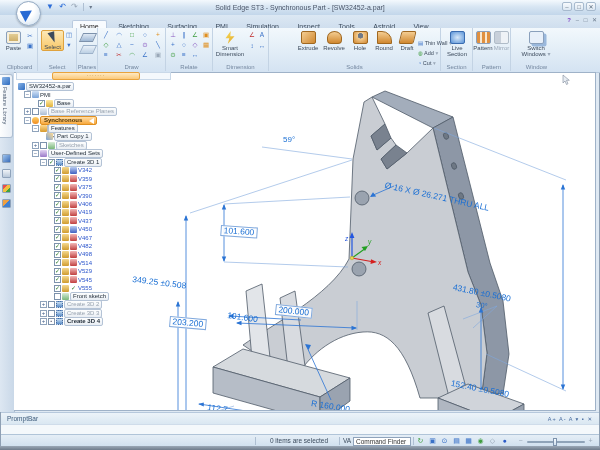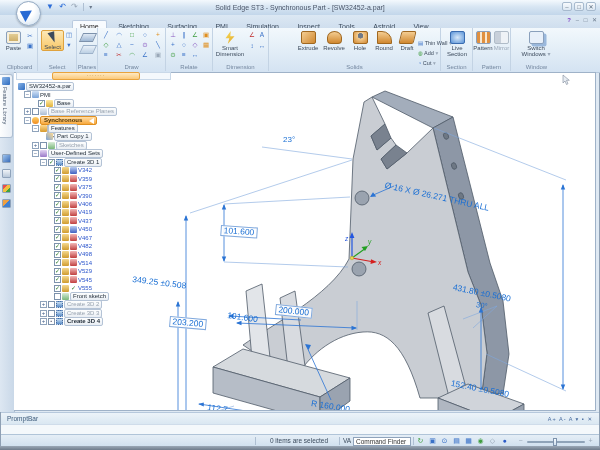--- a/index.html
+++ b/index.html
@@ -379,21 +379,21 @@
     <text x="345" y="240" font-size="6.5" fill="#2255e0" font-style="italic">z</text>
     <text x="368" y="243" font-size="6.5" fill="#22a022" font-style="italic">y</text>
     <text x="378" y="264" font-size="6.5" fill="#d42020" font-style="italic">x</text>
   </g>
 
   <path d="M48,122 l0,12 l3,-3 l2,5 l2,-1 l-2,-5 l4,0 Z" fill="#fff" stroke="#444" stroke-width="0.7"></path>
   <path d="M563,74 l0,8 l2,-2 l1.5,3.5 l1.5,-0.8 l-1.5,-3.4 l2.8,0 Z" fill="#e8edf3" stroke="#7d8a9a" stroke-width="0.6"></path>
 </svg>
 
   
-  <div class="dim" style="left:269px;top:62px;font-size:8px">23°</div>
+  <div class="dim" style="left:269px;top:62px;font-size:8px">59°</div>
   <div class="dim" style="left:119px;top:201px;transform:rotate(7deg)">349.25 ±0.508</div>
   <div class="dim dimbox" style="left:156px;top:243px;transform:rotate(5deg)">203.200</div>
   <div class="dim dimbox" style="left:207px;top:152px;transform:rotate(4deg)">101.600</div>
   <div class="dim" style="left:214px;top:237px;transform:rotate(8deg)">101.600</div>
   <div class="dim dimbox" style="left:262px;top:231px;transform:rotate(6deg)">200.000</div>
   <div class="dim" style="left:372px;top:107px;transform:rotate(12.5deg)">Ø 16 X Ø 26.271 THRU ALL</div>
   <div class="dim" style="left:440px;top:209px;transform:rotate(11.5deg)">431.80 ±0.5080</div>
   <div class="dim" style="left:463px;top:227px;font-size:7.5px;transform:rotate(10deg)">30°</div>
   <div class="dim" style="left:438px;top:305px;transform:rotate(11deg)">152.40 ±0.5080</div>
   <div class="dim" style="left:298px;top:325px;transform:rotate(9.5deg)">R 160.000</div>

